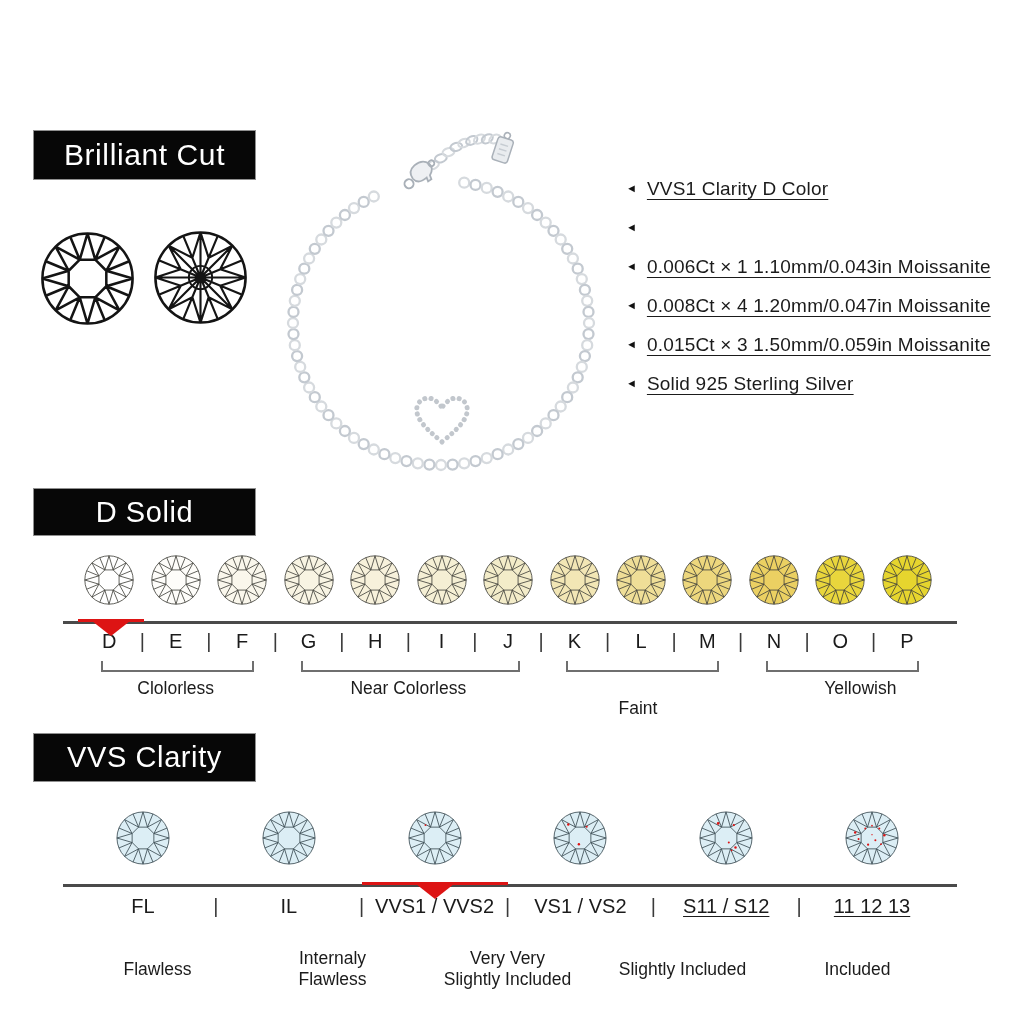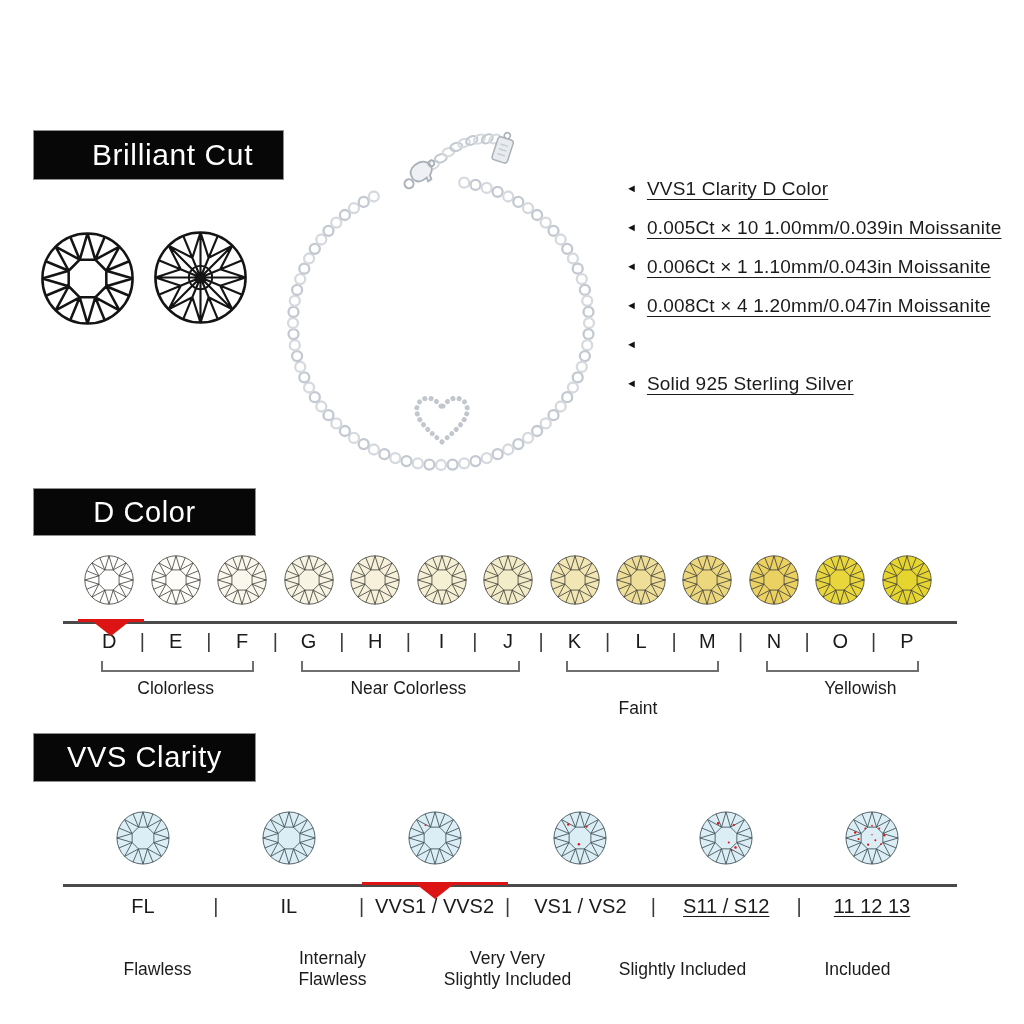--- a/index.html
+++ b/index.html
@@ -1,21 +1,21 @@
 <!DOCTYPE html>
 <html><head>
 <meta charset="utf-8">
 <style>
   html,body{margin:0;padding:0;background:#fff;}
   .page{position:relative;width:1024px;height:1024px;background:#ffffff;overflow:hidden;
         font-family:"Liberation Sans", sans-serif;color:#1b1b1b;}
   .black-label{position:absolute;left:33px;width:221px;background:#070707;color:#fff;
         display:flex;align-items:center;justify-content:center;border:1px solid #8f8f8f;
         letter-spacing:.6px;}
-  #label-cut{top:130px;height:48px;font-size:30px;padding-left:28px;}
+  #label-cut{top:130px;height:48px;font-size:30px;}
   #label-color{top:488px;height:46px;font-size:29px;}
   #label-clarity{top:733px;height:47px;font-size:29px;}
 
   .cut-svg{position:absolute;}
   #cut-top{left:39px;top:230px;}
   #cut-star{left:152px;top:229px;}
   #bracelet-svg{position:absolute;left:285px;top:85px;}
 
   .spec-list{position:absolute;left:626px;top:177px;width:392px;list-style:none;margin:0;padding:0;}
   .spec-item{display:flex;align-items:center;gap:10px;margin-bottom:16px;height:23px;}
@@ -159,41 +159,41 @@
       <path d="M157,357 C140,343 130,333 132,322 C134,313 145,310 152,317 C155,319 157,322 157,324
          C157,322 159,319 162,317 C169,310 180,313 182,322 C184,333 174,343 157,357 Z" fill="#ffffff" stroke="#c2c7cd" stroke-width="5" stroke-dasharray="0.1 6.2" stroke-linecap="round"></path>
     </svg>
   <ul class="spec-list" id="spec-list">
       <li class="spec-item">
         <span class="spec-bullet">◄</span>
         <span class="spec-text">VVS1 Clarity D Color</span>
       </li>
       <li class="spec-item">
         <span class="spec-bullet">◄</span>
-        <span class="spec-text">0.005Ct × 10 1.00mm/0.039in Moissanite</span>
       </li>
       <li class="spec-item">
         <span class="spec-bullet">◄</span>
         <span class="spec-text">0.006Ct × 1 1.10mm/0.043in Moissanite</span>
       </li>
       <li class="spec-item">
         <span class="spec-bullet">◄</span>
         <span class="spec-text">0.008Ct × 4 1.20mm/0.047in Moissanite</span>
       </li>
       <li class="spec-item">
         <span class="spec-bullet">◄</span>
+        <span class="spec-text">0.015Ct × 3 1.50mm/0.059in Moissanite</span>
       </li>
       <li class="spec-item">
         <span class="spec-bullet">◄</span>
         <span class="spec-text">Solid 925 Sterling Silver</span>
       </li>
     </ul>
 
   <div class="black-label" id="label-color">
-    <span>D Color</span>
+    <span>D Solid</span>
   </div>
   <div class="flex-row" id="color-diamonds">
       <div class="cell">
         <svg width="52" height="52" viewBox="0 0 100 100">
     <circle cx="50" cy="50" r="46.5" fill="#ffffff" stroke="#43433c" stroke-width="1.6"></circle>
     <path d="M58.0,30.6L69.4,42.0M58.0,30.6L67.8,7.0M58.0,30.6L50.0,3.5M58.0,30.6L82.9,17.1M69.4,42.0L69.4,58.0M69.4,42.0L93.0,32.2M69.4,42.0L82.9,17.1M69.4,42.0L96.5,50.0M69.4,58.0L58.0,69.4M69.4,58.0L93.0,67.8M69.4,58.0L96.5,50.0M69.4,58.0L82.9,82.9M58.0,69.4L42.0,69.4M58.0,69.4L67.8,93.0M58.0,69.4L82.9,82.9M58.0,69.4L50.0,96.5M42.0,69.4L30.6,58.0M42.0,69.4L32.2,93.0M42.0,69.4L50.0,96.5M42.0,69.4L17.1,82.9M30.6,58.0L30.6,42.0M30.6,58.0L7.0,67.8M30.6,58.0L17.1,82.9M30.6,58.0L3.5,50.0M30.6,42.0L42.0,30.6M30.6,42.0L7.0,32.2M30.6,42.0L3.5,50.0M30.6,42.0L17.1,17.1M42.0,30.6L58.0,30.6M42.0,30.6L32.2,7.0M42.0,30.6L17.1,17.1M42.0,30.6L50.0,3.5" fill="none" stroke="#43433c" stroke-width="1.6" stroke-linejoin="round"></path>
         </svg>
       </div>
       <div class="cell">
         <svg width="52" height="52" viewBox="0 0 100 100">

